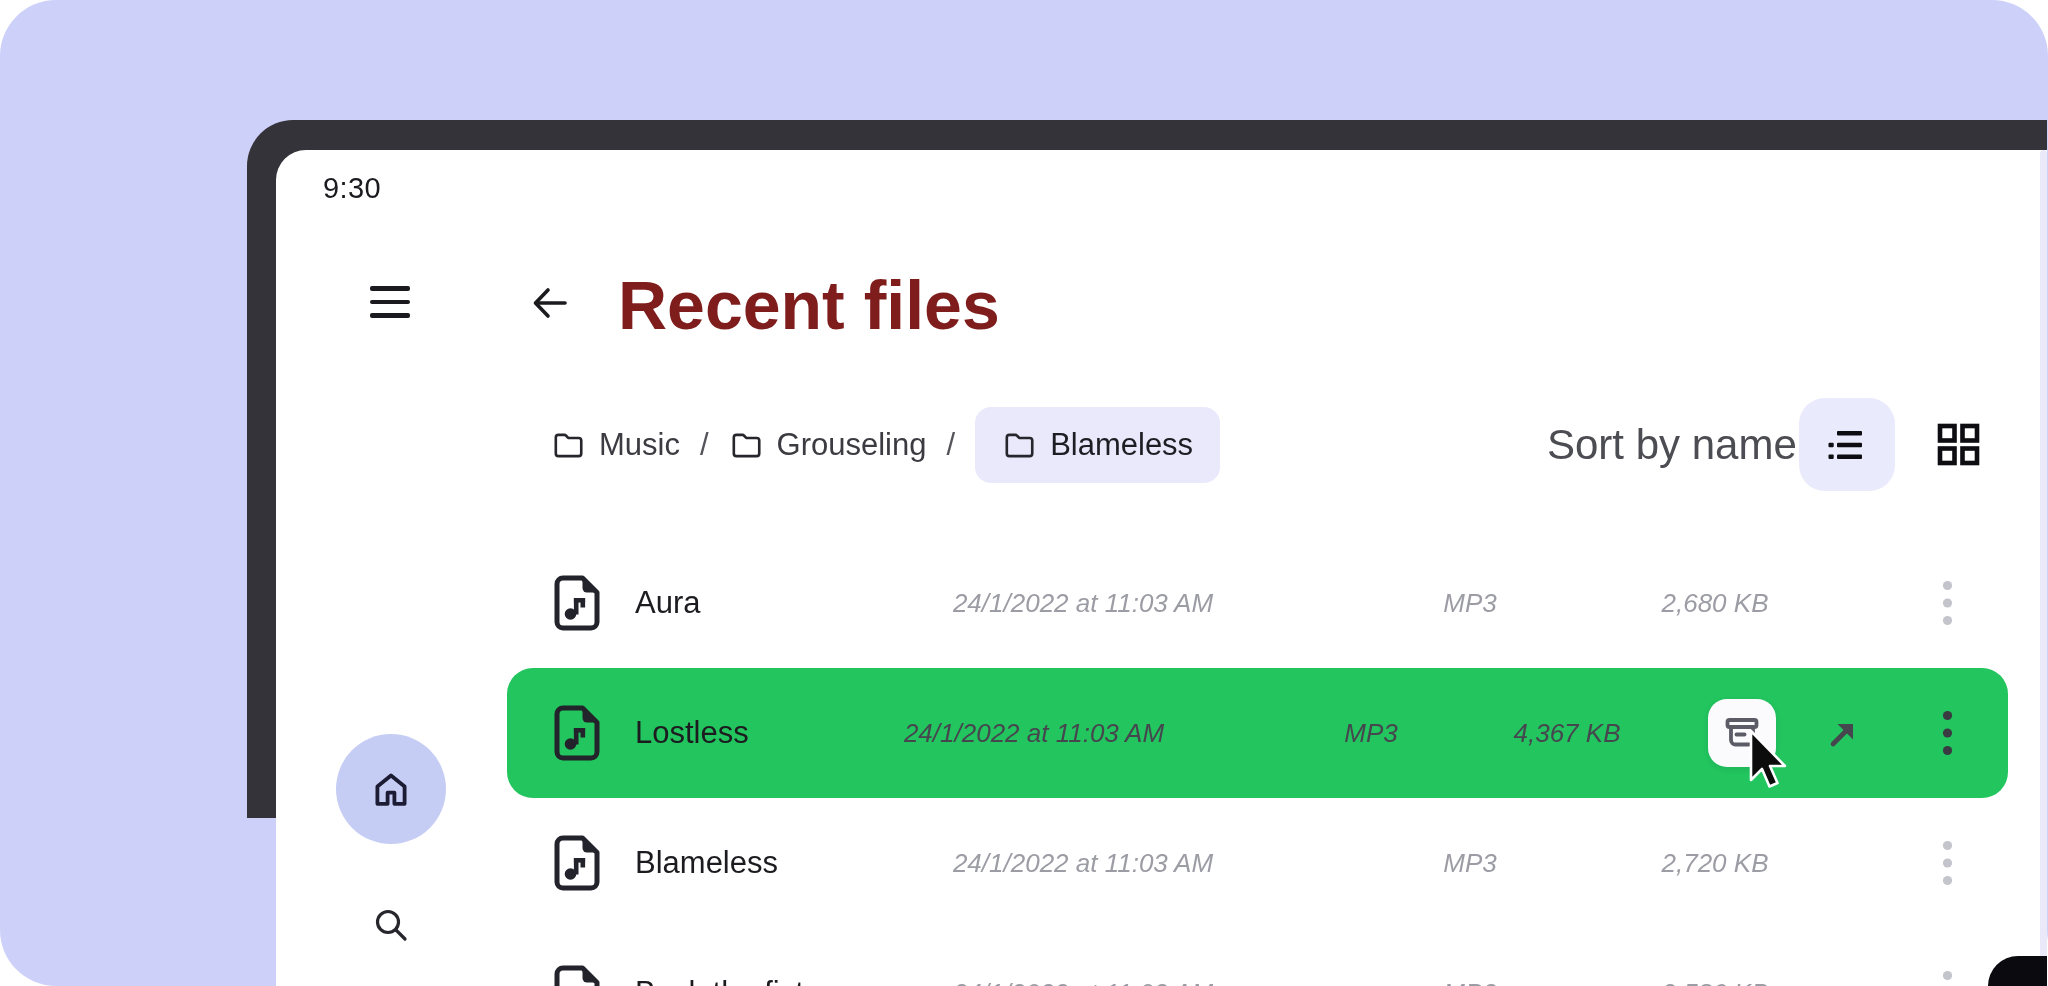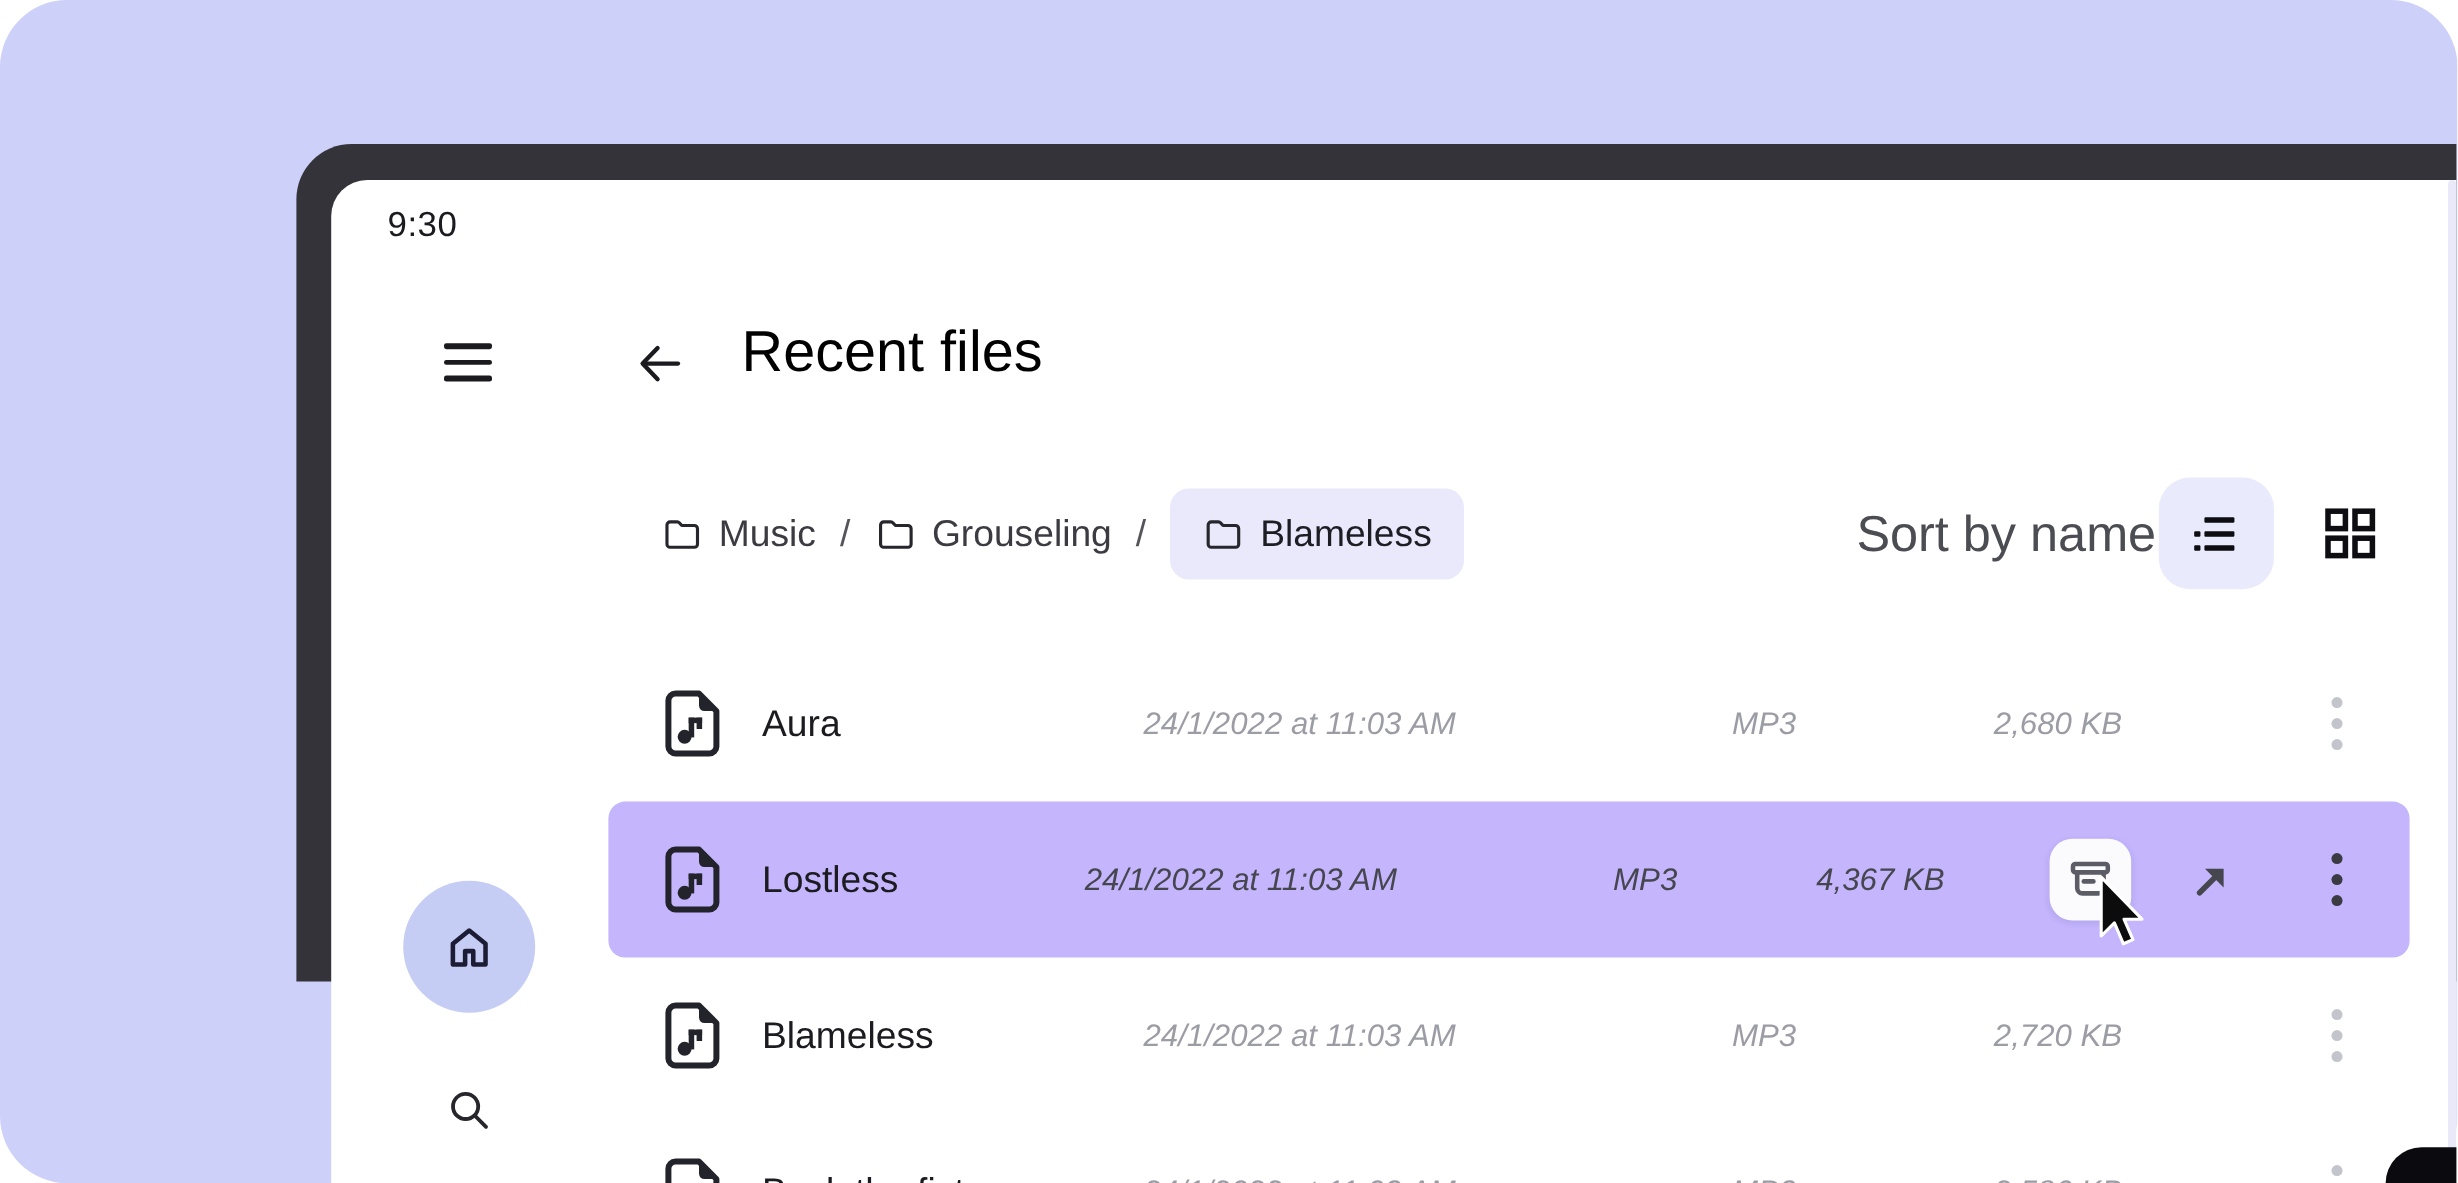--- a/index.html
+++ b/index.html
@@ -11,42 +11,42 @@
   .device{position:absolute;left:236px;top:120px;width:1800px;height:698px;background:#34333a;border-top-left-radius:46px;margin-left:11px;}
   .screen{position:absolute;left:29px;top:30px;width:1771px;height:836px;background:#ffffff;border-top-left-radius:30px;overflow:hidden;}
 
   .time{position:absolute;left:47px;top:22px;font-size:29px;font-weight:500;color:#1b1b1f;letter-spacing:.4px;}
 
   .menu-btn{position:absolute;left:94px;top:136px;width:40px;height:32px;cursor:pointer;background:none;border:none;padding:0;}
   .menu-btn span{position:absolute;left:0;width:40px;height:4.6px;border-radius:2px;background:#1b1b1f;}
   .menu-btn span:nth-child(1){top:0;} .menu-btn span:nth-child(2){top:13.5px;} .menu-btn span:nth-child(3){top:27px;}
 
   .back-btn{position:absolute;left:250px;top:130px;width:46px;height:46px;background:none;border:none;padding:0;cursor:pointer;color:#1b1b1f;}
-  .page-title{position:absolute;left:342px;top:116px;font-size:48px;font-weight:400;color:#000000;white-space:nowrap;}
+  .page-title{position:absolute;left:342px;top:116px;font-size:68px;font-weight:700;color:#7f1d1d;white-space:nowrap;}
 
   
   .breadcrumb{position:absolute;left:275px;top:257px;height:76px;display:flex;align-items:center;gap:20px;font-size:31px;color:#3b3b41;}
   .crumb{display:flex;align-items:center;gap:15px;cursor:pointer;white-space:nowrap;}
   .crumb svg{width:33px;height:33px;color:#26262c;flex:none;}
   .crumb-pill{background:#e9e9fb;border-radius:16px;height:76px;padding:0 27px;color:#1d1d24;}
   .sep{color:#54545b;}
 
   
   .sort{position:absolute;left:1271px;top:257px;height:76px;display:flex;align-items:center;gap:30px;cursor:pointer;background:none;border:none;padding:0;}
   .sort-label{font-size:42px;color:#4c4c53;white-space:nowrap;}
   .sort svg{width:30px;height:30px;color:#1b1b1f;}
   .view-list{position:absolute;left:1523px;top:248px;width:96px;height:93px;background:#e9eafb;border-radius:26px;border:none;padding:0;cursor:pointer;display:flex;align-items:center;justify-content:center;}
   .view-list svg{width:44px;height:44px;color:#0d0d12;}
   .view-grid{position:absolute;left:1650px;top:262px;width:64px;height:64px;background:none;border:none;padding:0;cursor:pointer;display:flex;align-items:center;justify-content:center;}
   .view-grid svg{width:47px;height:47px;color:#0d0d12;}
 
   
   .list{position:absolute;left:231px;top:388px;width:1501px;}
   .row{position:relative;height:130px;cursor:pointer;}
-  .row.selected{background:#c4b5fd;border-radius:14px;}
+  .row.selected{background:#22c55e;border-radius:26px;}
   .cell{position:absolute;top:0;height:130px;display:flex;align-items:center;}
   .icon-cell{left:47px;color:#23232b;}
   .icon-cell svg{width:46px;height:56px;}
   .fname{left:128px;font-size:31px;font-weight:500;color:#1c1b1f;white-space:nowrap;}
   .meta{font-size:26px;color:#9c9ca5;transform:translateX(-50%);white-space:nowrap;font-style:italic;}
   .date{left:576px;} .ftype{left:963px;} .fsize{left:1208px;}
   .row.selected .date{left:527px;} .row.selected .ftype{left:864px;} .row.selected .fsize{left:1060px;}
   .row.selected .meta{color:#46464f;font-weight:500;}
   .menu-dots{left:1414px;width:52px;justify-content:center;background:none;border:none;padding:0;cursor:pointer;}
   .menu-dots svg{width:11px;height:46px;color:#c4c4cc;}

